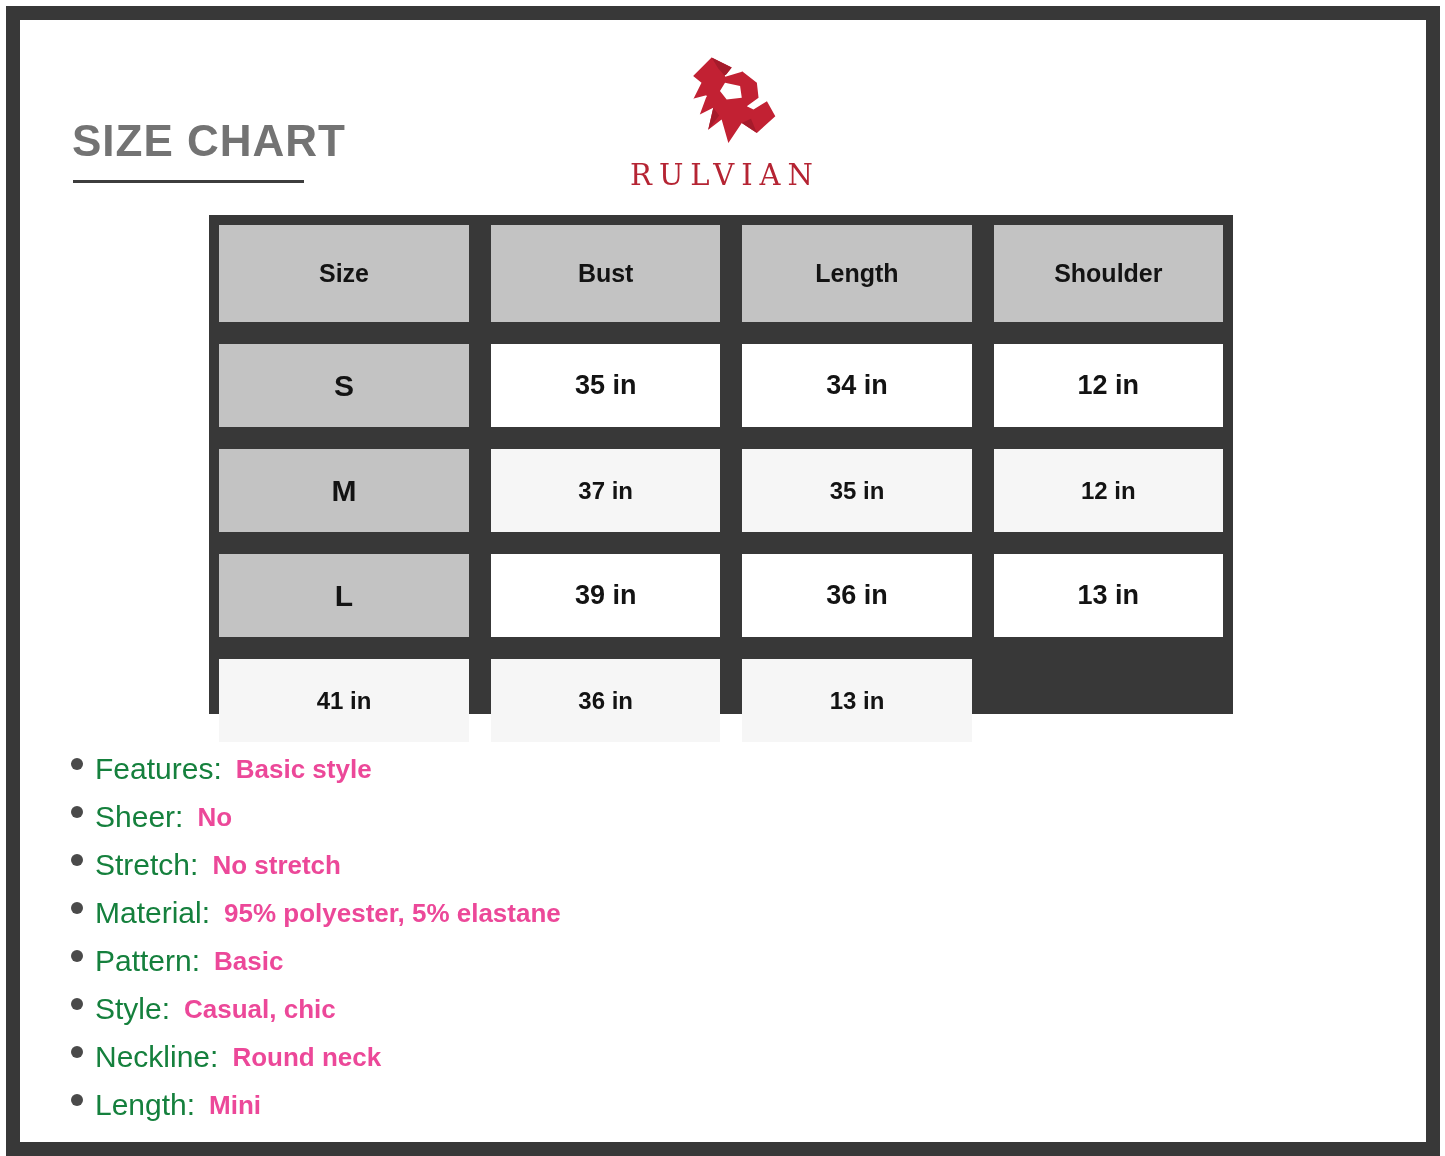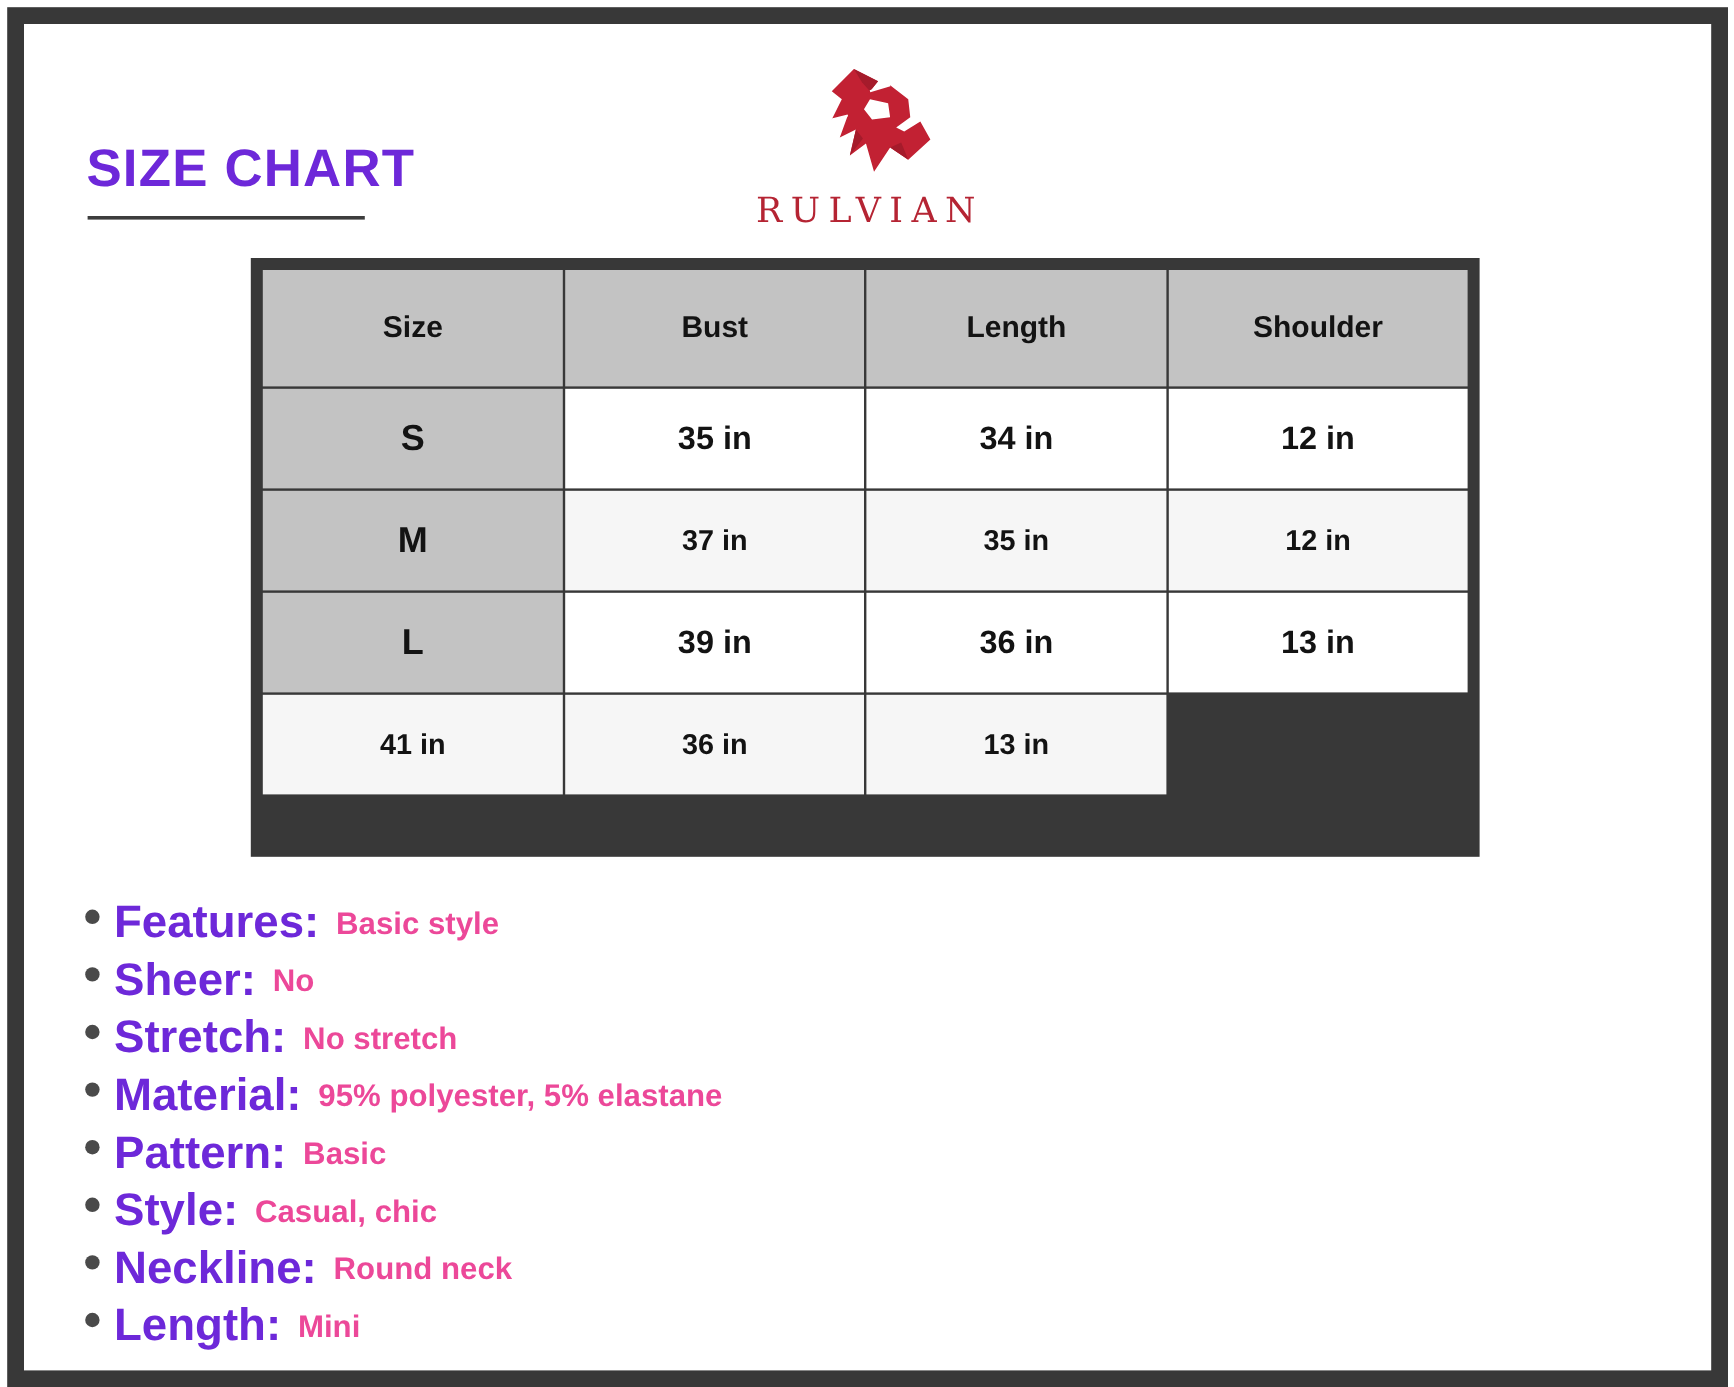--- a/index.html
+++ b/index.html
@@ -15,21 +15,21 @@
     left: 6px; top: 6px; right: 5px; bottom: 0px;
     border: 14px solid #383838;
     background: #ffffff;
   }
   
   .title {
     position: absolute;
     left: 72px; top: 116px;
     font-size: 44px;
     font-weight: bold;
-    color: #6d28d9;
+    color: #737373;
     letter-spacing: 1px;
   }
   .title-underline {
     position: absolute;
     left: 73px; top: 180px;
     width: 231px; height: 3px;
     background: #3d3d3d;
   }
   
   .logo-wrap {
@@ -51,21 +51,21 @@
   }
   
   .size-table {
     position: absolute;
     left: 209px; top: 215px;
     width: 1024px; height: 499px;
     background: #383838;
     display: grid;
     grid-template-columns: 250px 1fr 1fr 1fr;
     grid-template-rows: 97px 83px 83px 83px 83px;
-    gap: 2px;
+    gap: 22px;
     padding: 10px;
   }
   .cell {
     display: flex;
     align-items: center;
     justify-content: center;
     font-weight: bold;
     color: #131313;
   }
   .cell.header { background: #c3c3c3; font-size: 25px; }
@@ -88,23 +88,23 @@
   .bullet {
     width: 12px; height: 12px;
     border-radius: 50%;
     background: #4a4a4a;
     margin-right: 12px;
     flex: 0 0 auto;
     align-self: flex-start;
     margin-top: 6px;
   }
   .detail-label {
-    font-size: 38px;
-    font-weight: bold;
-    color: #6d28d9;
+    font-size: 30px;
+    font-weight: normal;
+    color: #15803d;
     margin-right: 14px;
   }
   .detail-value {
     font-size: 26px;
     font-weight: bold;
     color: #ec4899;
   }
 </style>
 </head>
 <body>

